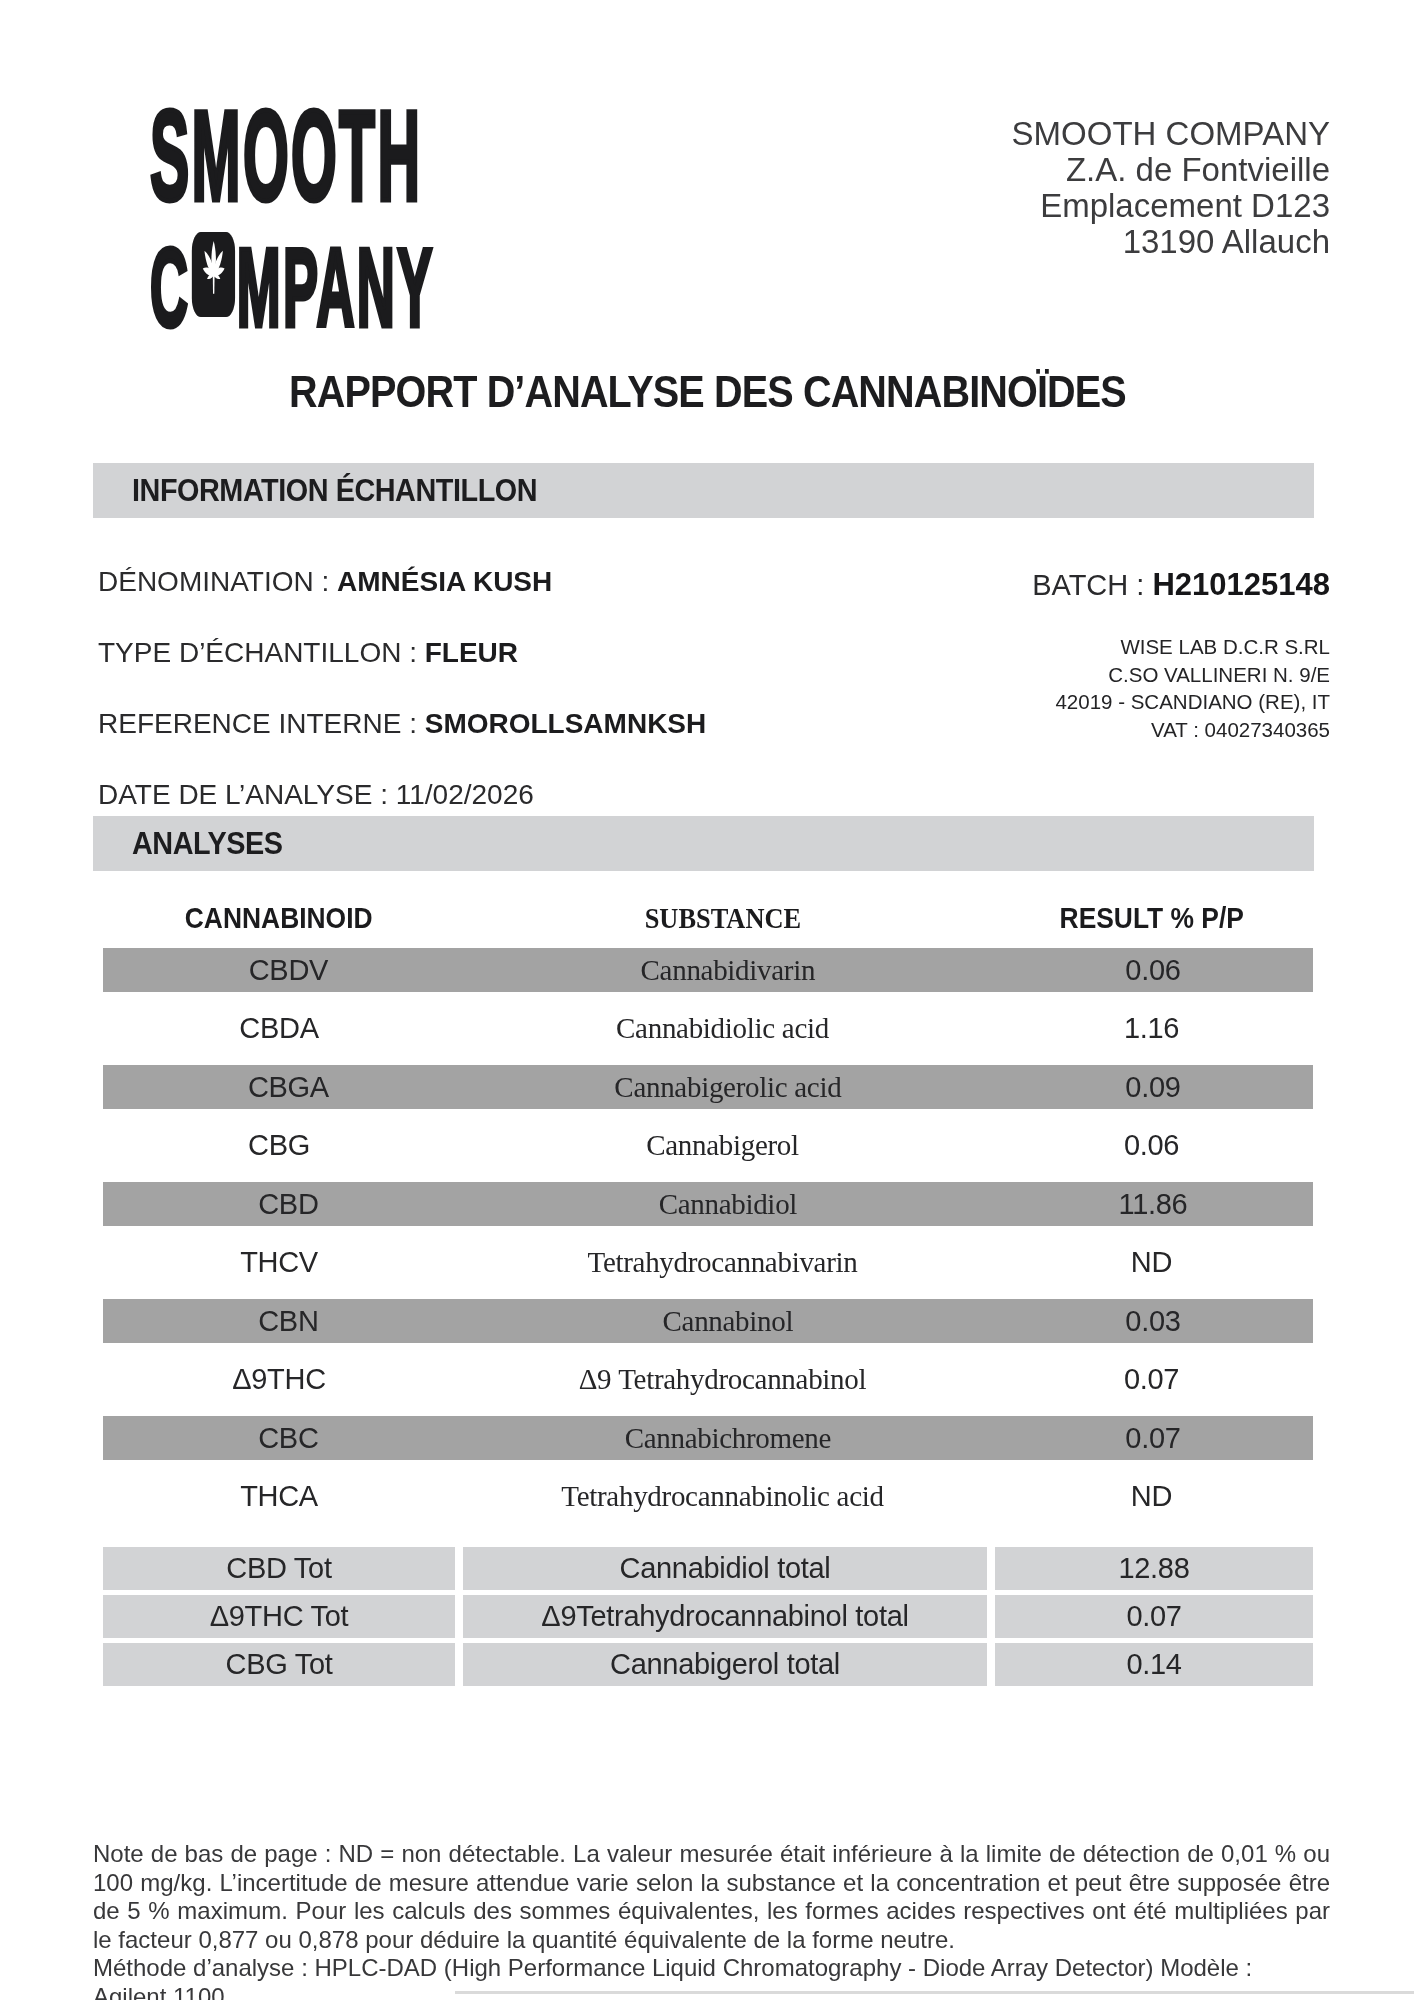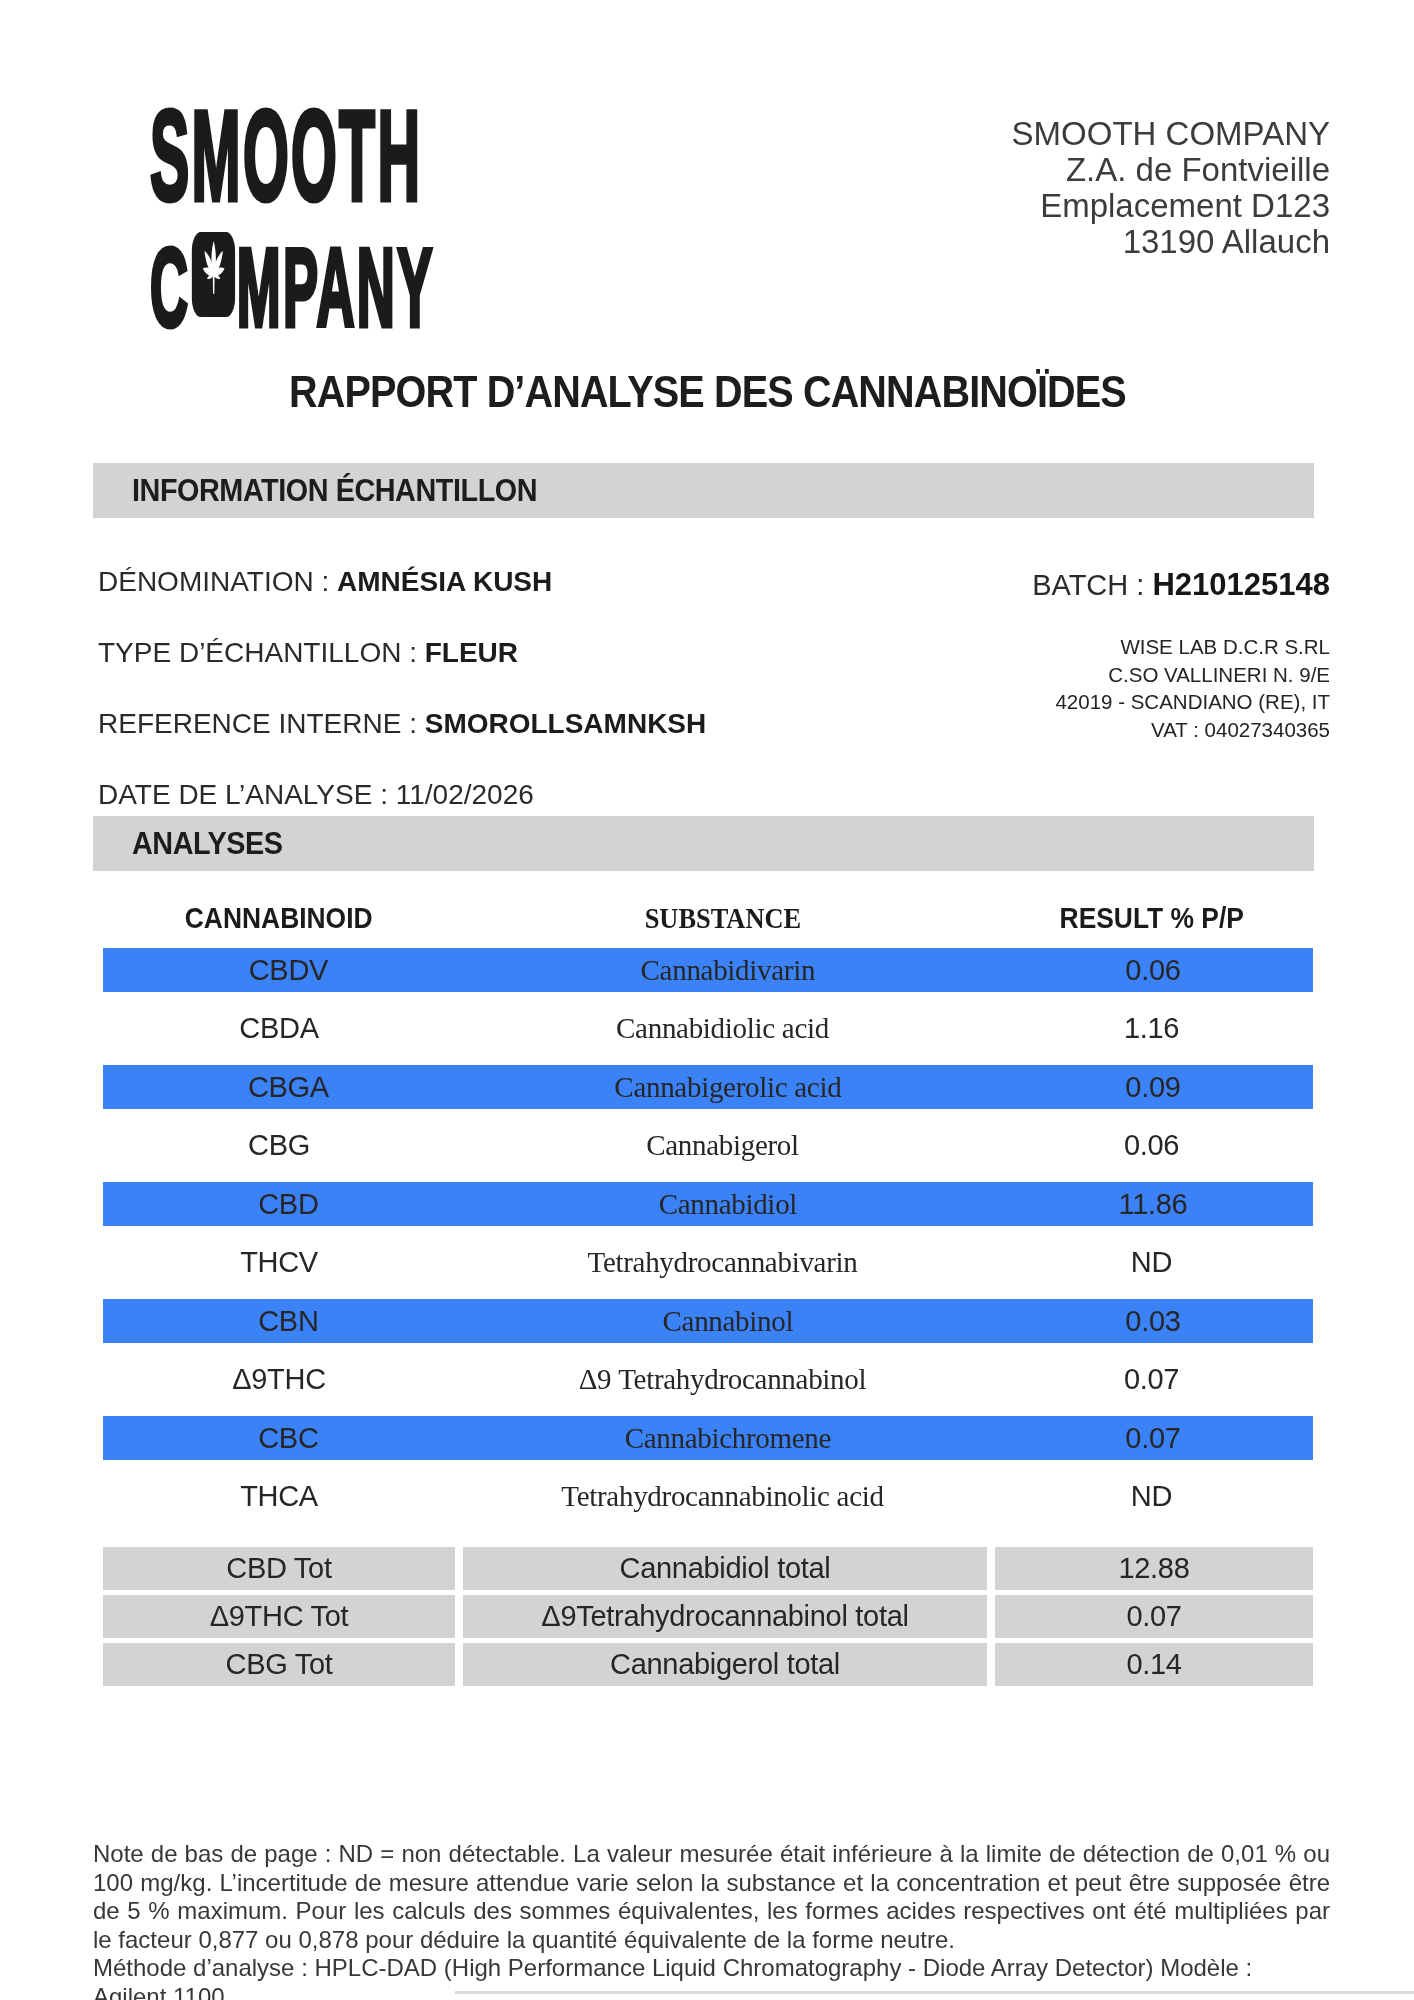--- a/index.html
+++ b/index.html
@@ -70,21 +70,21 @@
   }
   .thead .c { display:flex; justify-content:center; }
   .thead .c span { display:inline-block; transform:scaleX(0.88); white-space:nowrap; }
   .c1 { width:352px; } .c2 { width:535px;font-family:Liberation Serif, serif; } .c3 { width:323px; }
 
   .tbody { left:103px; top:948px; width:1210px; }
   .trow {
     display:flex; height:44px; align-items:center; margin-bottom:14.5px;
     font-size:29px; color:#262628; letter-spacing:-0.3px;
   }
-  .trow.alt { background:#3b82f6;padding-left:11px; }
+  .trow.alt { background:#a3a3a3;padding-left:11px; }
   .trow .c1, .trow .c2, .trow .c3 { text-align:center; }
 
   .totals { left:103px; top:1547px; width:1210px; }
   .totrow { display:flex; height:43px; margin-bottom:5px; font-size:29px; color:#262628; letter-spacing:-0.3px; }
   .totrow .cell { background:#d2d3d5; display:flex; align-items:center; justify-content:center; }
   .totrow .t1 { width:352px; margin-right:8px; }
   .totrow .t2 { width:524px; margin-right:8px; }
   .totrow .t3 { width:318px; }
 
   

